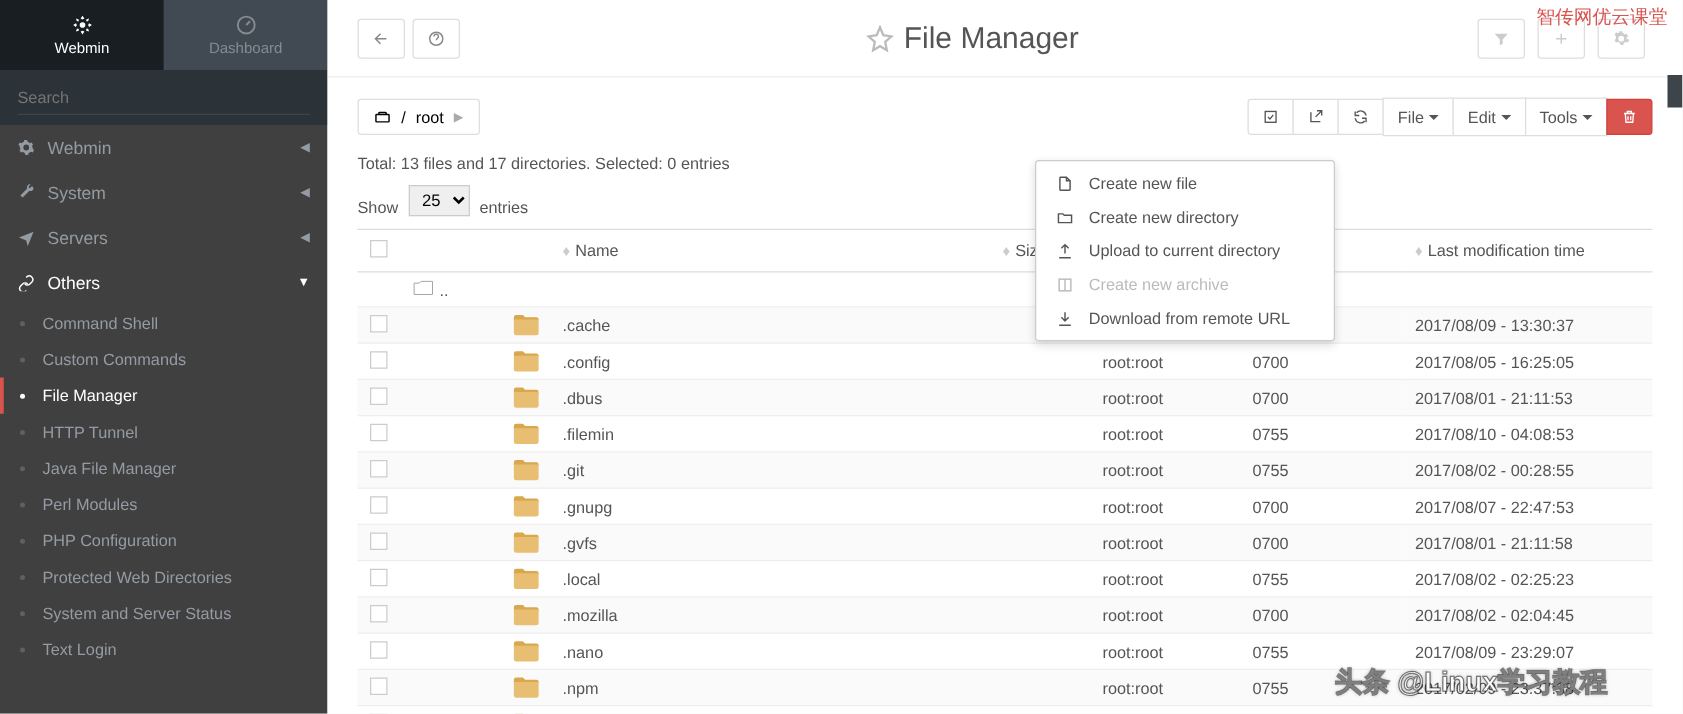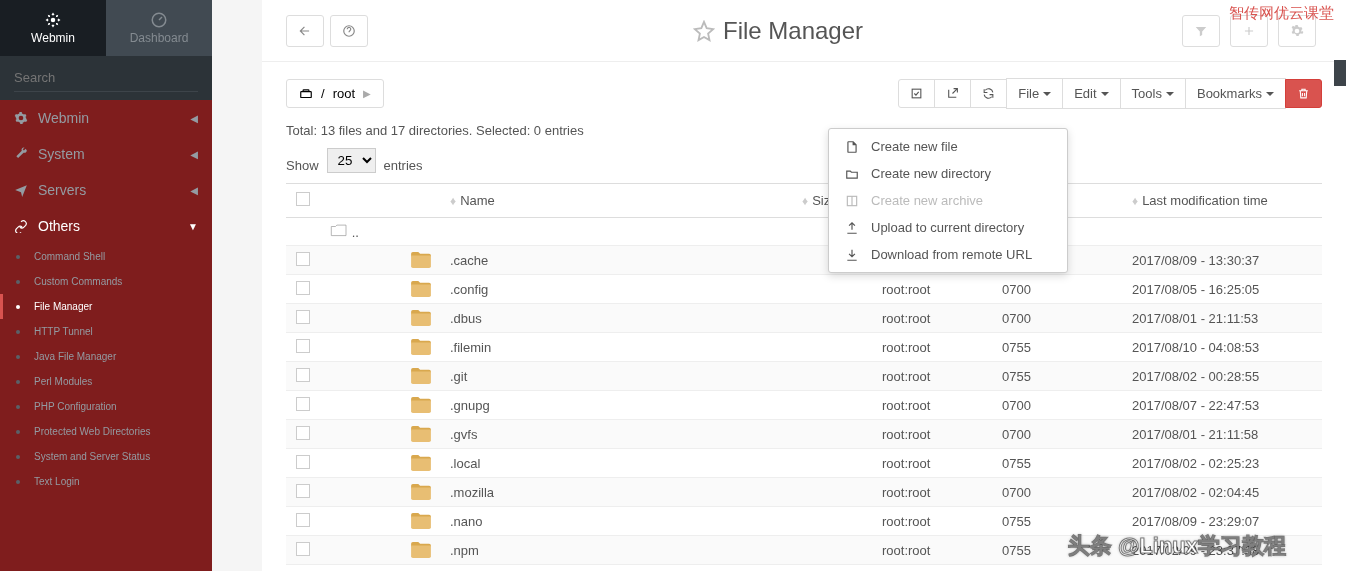--- a/index.html
+++ b/index.html
@@ -1,29 +1,29 @@
 <!DOCTYPE html>
 <html><head>
 <meta charset="utf-8">
 <style>
 * { margin:0; padding:0; box-sizing:border-box; font-family:"Helvetica Neue",Arial,sans-serif; }
 body { background:#f5f5f5; width:1346px; height:571px; overflow:hidden; position:relative; }
-.sidebar { position:absolute; left:0; top:0; width:212px; height:571px; background:#7f1d1d; color:#949ba2; overflow:hidden; }
+.sidebar { position:absolute; left:0; top:0; width:262px; height:571px; background:#404040; color:#949ba2; overflow:hidden; }
 .sb-tabs { display:flex; height:56px; }
 .sb-tab { flex:1; display:flex; flex-direction:column; align-items:center; justify-content:center; cursor:pointer; font-size:12px; }
 .sb-tab.active { background:#191e23; color:#fff; }
 .sb-tab.inactive { background:#414a52; color:#848b91; }
 .sb-tab svg { width:18px; height:18px; margin-bottom:2px; }
 .sb-search { padding:8px 14px; background:#2c3338; }
 .sb-search input { width:100%; background:transparent; border:none; border-bottom:1px solid #3d444a; color:#949ba2; padding:6px 0; outline:none; font-size:13px; }
 .sb-section { display:flex; align-items:center; padding:10px 14px; font-size:14px; color:#949ba2; cursor:pointer; }
 .sb-section svg { width:14px; height:14px; margin-right:10px; fill:currentColor; }
 .sb-section .chev { margin-left:auto; font-size:10px; }
 .sb-section.open { color:#fff; }
-.sb-item { display:flex; align-items:center; padding:7px 14px 7px 34px; font-size:10px; color:#949ba2; cursor:pointer; position:relative; }
+.sb-item { display:flex; align-items:center; padding:7px 14px 7px 34px; font-size:13px; color:#949ba2; cursor:pointer; position:relative; }
 .sb-item.active { color:#fff; }
 .sb-item.active::before { content:""; position:absolute; left:0; top:0; bottom:0; width:3px; background:#d9534f; }
 .sb-item .dot { width:4px; height:4px; border-radius:50%; background:#5a6168; margin-right:14px; margin-left:-18px; }
 .sb-item.active .dot { background:#fff; }
 
 .main { position:absolute; left:262px; right:0; top:0; bottom:0; background:#fff; overflow:hidden; }
 .topbar { height:62px; display:flex; align-items:center; padding:0 24px; border-bottom:1px solid #eee; }
 .tb-btn { width:38px; height:32px; border:1px solid #ddd; background:#fff; border-radius:3px; display:flex; align-items:center; justify-content:center; margin-right:6px; cursor:pointer; color:#888; }
 .tb-title { flex:1; text-align:center; font-size:24px; color:#555; display:flex; align-items:center; justify-content:center; gap:8px;}
 .tb-title svg { width:22px; height:22px; stroke:#bbb; fill:none; stroke-width:2;}
@@ -243,24 +243,20 @@
             <span class="caret-down"></span>
           </div>
         <div class="tbtn mid">
             <span>Edit</span>
             <span class="caret-down"></span>
           </div>
         <div class="tbtn mid">
             <span>Tools</span>
             <span class="caret-down"></span>
           </div>
-        <div class="tbtn mid">
-            <span>Bookmarks</span>
-            <span class="caret-down"></span>
-          </div>
         <div class="tbtn last danger">
             <svg viewBox="0 0 24 24" fill="none" stroke="currentColor" stroke-width="2">
               <path d="M4 7h16M9 7V4h6v3M6 7l1 13h10l1-13M10 11v6M14 11v6"></path>
             </svg>
           </div>
       </div>
     </div>
 
     <div class="summary">Total: 13 files and 17 directories. Selected: 0 entries</div>
     <div class="show-row">
@@ -444,32 +440,32 @@
         <path d="M14 3H6a1 1 0 00-1 1v16a1 1 0 001 1h12a1 1 0 001-1V8zM14 3v5h5"></path>
       </svg>
       <span>Create new file</span>
     </div>
   <div class="dd-item">
       <svg viewBox="0 0 24 24" fill="none" stroke="currentColor" stroke-width="2">
         <path d="M3 7h6l2 2h10v10H3z"></path>
       </svg>
       <span>Create new directory</span>
     </div>
+  <div class="dd-item">
+      <svg viewBox="0 0 24 24" fill="none" stroke="currentColor" stroke-width="2">
+        <path d="M12 3v12M7 8l5-5 5 5M4 21h16"></path>
+      </svg>
+      <span>Upload to current directory</span>
+    </div>
   <div class="dd-item disabled">
       <svg viewBox="0 0 24 24" fill="none" stroke="currentColor" stroke-width="2">
         <rect x="4" y="4" width="16" height="16"></rect>
         <path d="M12 4v16"></path>
       </svg>
       <span>Create new archive</span>
-    </div>
-  <div class="dd-item">
-      <svg viewBox="0 0 24 24" fill="none" stroke="currentColor" stroke-width="2">
-        <path d="M12 3v12M7 8l5-5 5 5M4 21h16"></path>
-      </svg>
-      <span>Upload to current directory</span>
     </div>
   <div class="dd-item">
       <svg viewBox="0 0 24 24" fill="none" stroke="currentColor" stroke-width="2">
         <path d="M12 3v12M7 10l5 5 5-5M4 21h16"></path>
       </svg>
       <span>Download from remote URL</span>
     </div>
 </div>
 
 <div class="watermark1">智传网优云课堂</div>

